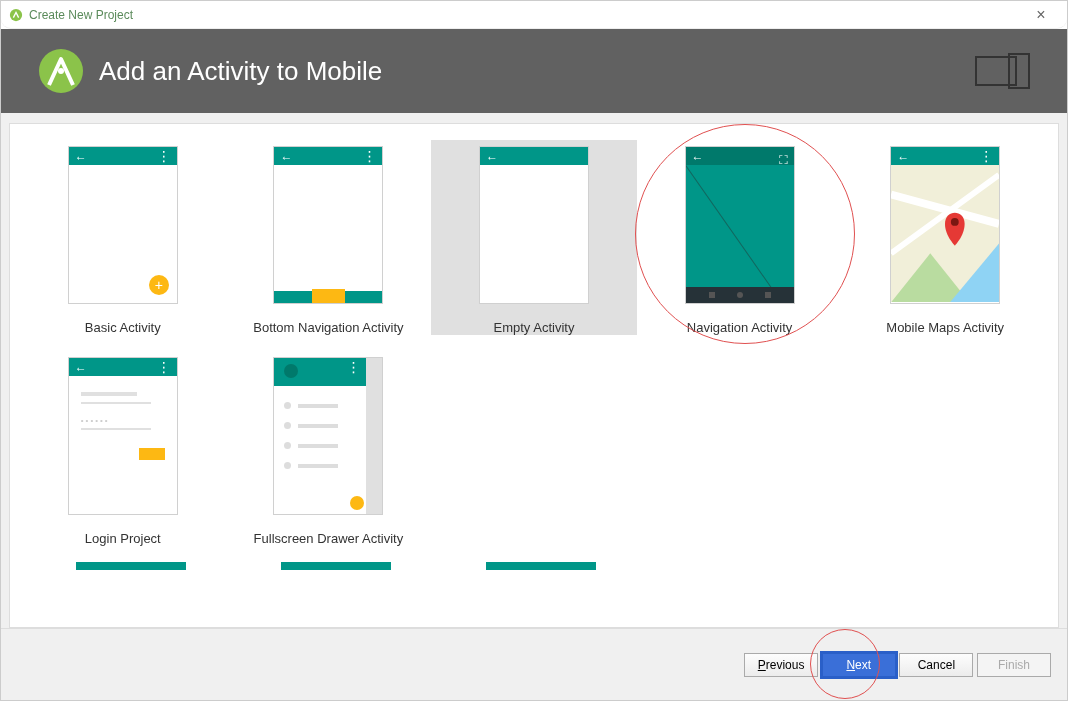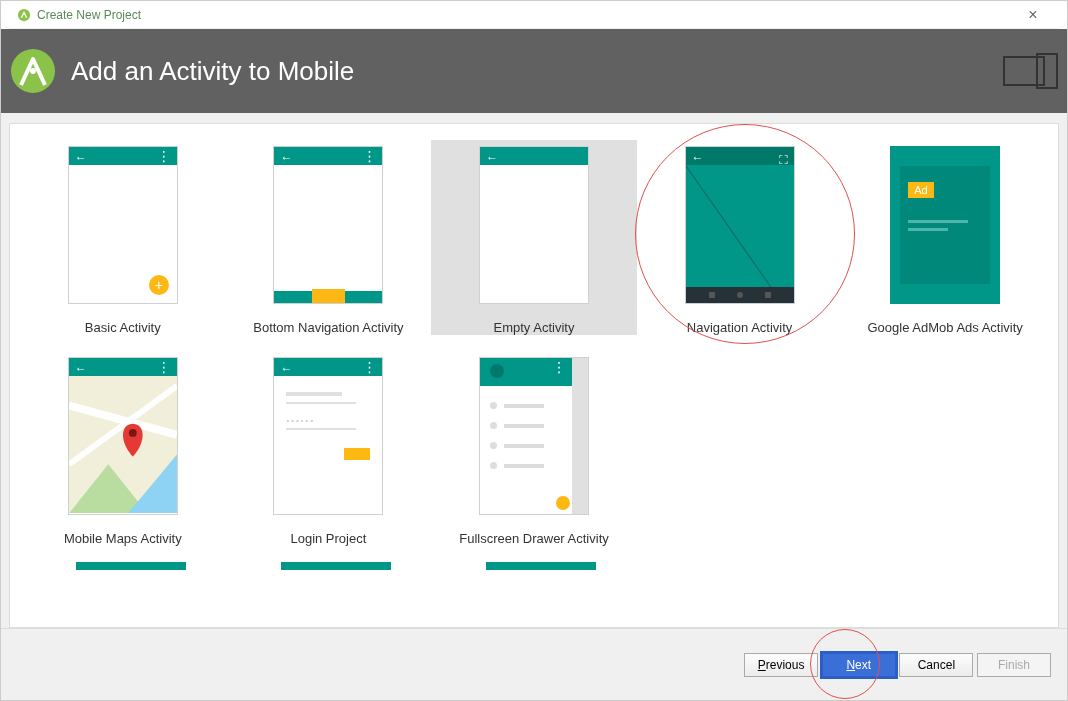--- a/index.html
+++ b/index.html
@@ -1,22 +1,22 @@
 <!DOCTYPE html>
 <html><head>
 <meta charset="utf-8">
 <style>
   * { box-sizing: border-box; margin: 0; padding: 0; }
   body { font-family: "Segoe UI", Arial, sans-serif; font-size: 13px; background: #f0f0f0; width: 1068px; height: 701px; overflow: hidden; }
   .window { background: #fff; width: 1068px; height: 701px; display: flex; flex-direction: column; border: 1px solid #ccc; }
-  .titlebar { height: 28px; display: flex; align-items: center; padding: 0 16px; border-bottom: 1px solid #eee; border-radius: 10px; }
+  .titlebar { height: 28px; display: flex; align-items: center; padding: 0 8px; border-bottom: 1px solid #eee; border-radius: 10px; }
   .titlebar .logo { width: 14px; height: 14px; margin-right: 6px; }
   .titlebar .title { color: #5a8a5a; font-size: 12px; flex: 1; }
   .titlebar .close { width: 36px; text-align: center; color: #666; cursor: pointer; font-size: 16px; font-family: Arial; }
-  .header { background: #616161; color: #fff; display: flex; align-items: center; padding: 18px 8px; }
+  .header { background: #616161; color: #fff; display: flex; align-items: center; padding: 18px 36px; }
   .header .bigicon { margin-right: 14px; }
   .header h1 { font-weight: 400; font-size: 26px; flex: 1; }
   .header .devicon { stroke: #333; }
   .content-wrap { flex: 1; padding: 10px 8px 0 8px; background: #f0f0f0; overflow: hidden; }
   .content { background: #fff; border: 1px solid #ddd; height: 100%; overflow-y: auto; overflow-x: hidden; position: relative; }
   .grid { display: grid; grid-template-columns: repeat(5, 1fr); column-gap: 0px; row-gap: 16px; padding: 16px 10px 6px 10px; }
   .cell { display: flex; flex-direction: column; align-items: center; cursor: pointer; padding: 6px 4px 0 4px; }
   .cell.selected { background: #e0e0e0; }
   .thumb { width: 110px; height: 158px; background: #fff; border: 1px solid #d0d0d0; display: flex; flex-direction: column; overflow: hidden; position: relative; }
   .thumb .bar { background: #009688; height: 18px; display: flex; align-items: center; justify-content: space-between; padding: 0 6px; }
@@ -146,29 +146,20 @@
               <div class="navline">
                   <span></span>
                   <span style="border-radius:50%"></span>
                   <span></span>
                 </div>
             </div>
           </div>
           <div class="label">Navigation Activity</div>
         </div>
 
-        <div class="cell">
-          <div class="thumb ad-thumb" style="border:none;background:#009688;">
-            <div class="inner"></div>
-            <div class="badge">Ad</div>
-            <div class="l1"></div>
-              <div class="l2"></div>
-          </div>
-          <div class="label">Google AdMob Ads Activity</div>
-        </div>
 
         <div class="cell">
           <div class="thumb maps-thumb">
             <div class="bar">
                 <span class="arrow">←</span>
                 <span class="dots">⋮</span>
               </div>
             <svg class="svgmap" viewBox="0 0 110 140" preserveAspectRatio="none">
               <rect width="110" height="140" fill="#f1efd9"></rect>
               <polygon points="0,140 40,90 80,140" fill="#b9dca0"></polygon>

